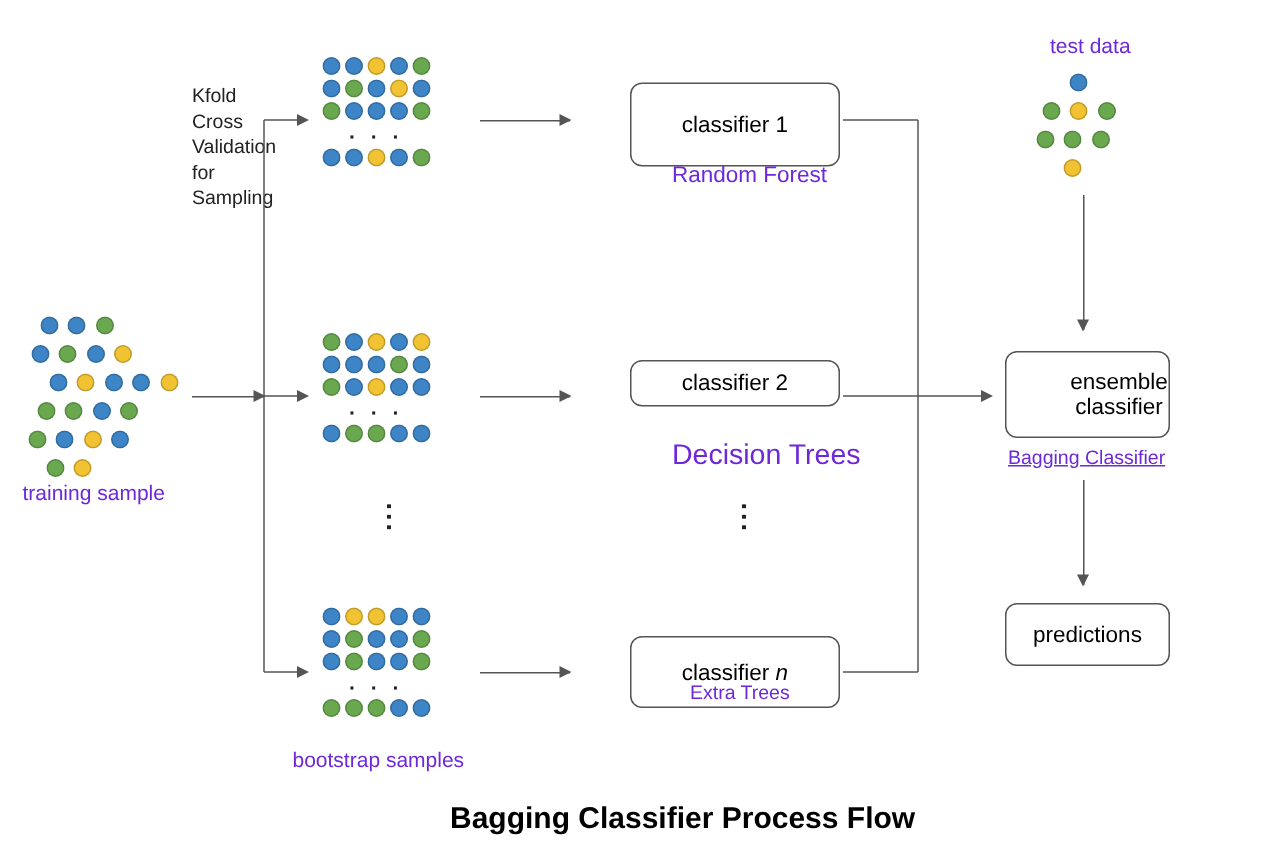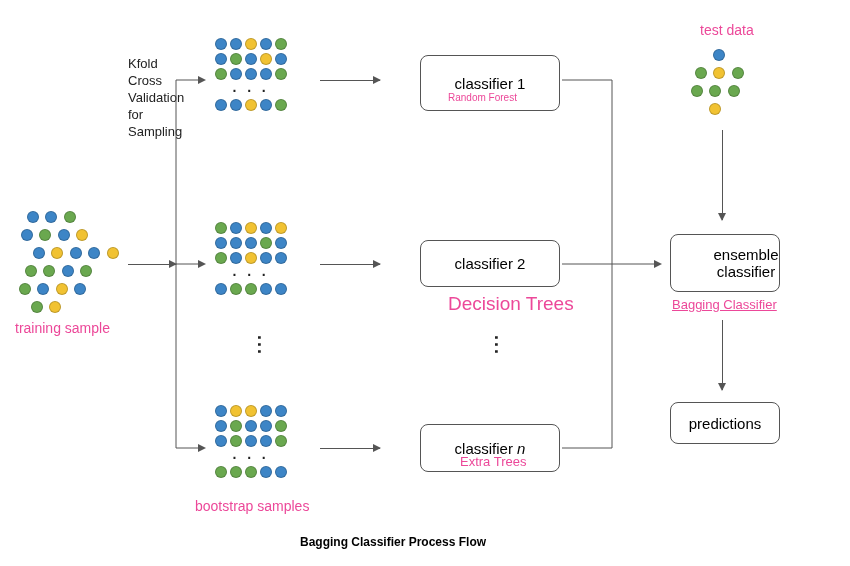--- a/index.html
+++ b/index.html
@@ -7,22 +7,22 @@
   .dot { width: 12px; height: 12px; border-radius: 50%; display: inline-block; border: 1px solid rgba(0,0,0,0.2); }
   .blue { background: #3d85c6; }
   .green { background: #6aa84f; }
   .yellow { background: #f1c232; }
   .cluster { position: absolute; }
   .cluster .row { white-space: nowrap; }
   .cluster .row .dot { margin: 1px; }
   .grid { position: absolute; }
   .grid .row { display: flex; gap: 3px; margin-bottom: 3px; }
   .box { position: absolute; border: 1px solid #555; border-radius: 8px; background: #fff; display: flex; align-items: center; justify-content: center; text-align: center; font-size: 15px; padding: 4px; }
-  .label { position: absolute; font-size: 14px; color: #ec4899; }
-  .title { position: absolute; font-weight: bold; font-size: 12px; }
+  .label { position: absolute; font-size: 14px; color: #6d28d9; }
+  .title { position: absolute; font-weight: bold; font-size: 20px; }
   .arrow { position: absolute; background: #555; height: 1px; }
   .arrow::after { content: ''; position: absolute; right: -1px; top: -4px; border-left: 8px solid #555; border-top: 4.5px solid transparent; border-bottom: 4.5px solid transparent; }
   .arrow-down { position: absolute; background: #555; width: 1px; }
   .arrow-down::after { content: ''; position: absolute; bottom: -1px; left: -4px; border-top: 8px solid #555; border-left: 4.5px solid transparent; border-right: 4.5px solid transparent; }
   .vdots { position: absolute; font-size: 18px; font-weight: bold; color: #222; letter-spacing: 1px; writing-mode: vertical-rl; }
   .hdots { font-size: 14px; font-weight: bold; color: #222; letter-spacing: 3px; text-align:center; }
   svg.connector { position: absolute; overflow: visible; }
   .small-label { position: absolute; font-size: 13px; line-height: 1.3; color: #222; }
 </style>
 </head>
@@ -157,23 +157,23 @@
 
 <div class="label" style="left:195px; top:498px;">bootstrap  samples</div>
 
 <div class="arrow" style="left:320px; top:80px; width:60px;"></div>
 <div class="arrow" style="left:320px; top:264px; width:60px;"></div>
 <div class="arrow" style="left:320px; top:448px; width:60px;"></div>
 
 <div class="box" style="left:420px; top:55px; width:140px; height:56px;">
     <span>classifier 1</span>
   </div>
-<div class="label" style="left:448px; top:92px; font-size:10px;">Random Forest</div>
-
-<div class="box" style="left:420px; top:240px; width:140px; height:47px;">
+<div class="label" style="left:448px; top:108px; font-size:15px;">Random Forest</div>
+
+<div class="box" style="left:420px; top:240px; width:140px; height:31px;">
     <span>classifier 2</span>
   </div>
 <div class="label" style="left:448px; top:293px; font-size:19px;">Decision Trees</div>
 
 <div class="vdots" style="left:485px; top:335px;">···</div>
 
 <div class="box" style="left:420px; top:424px; width:140px; height:48px;">
     <span style="font-style: normal;">classifier <i>n</i></span>
   </div>
 <div class="label" style="left:460px; top:454px; font-size:13px;">Extra Trees</div>

